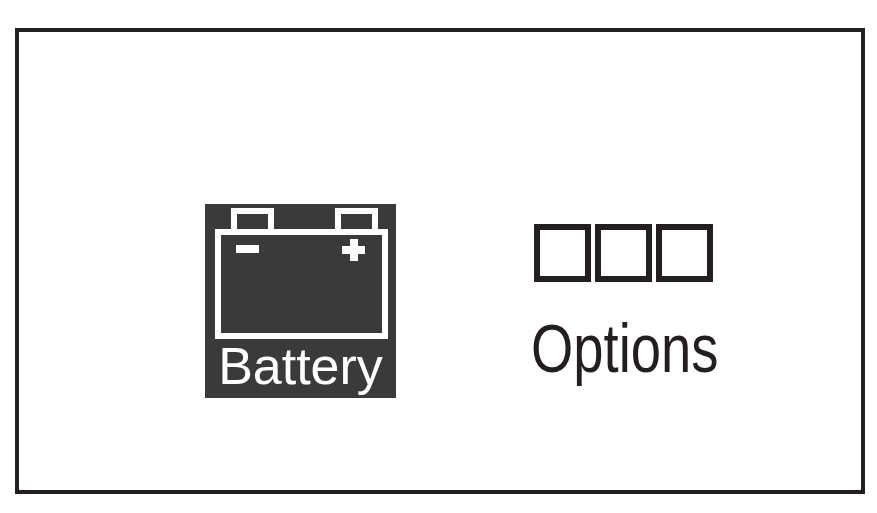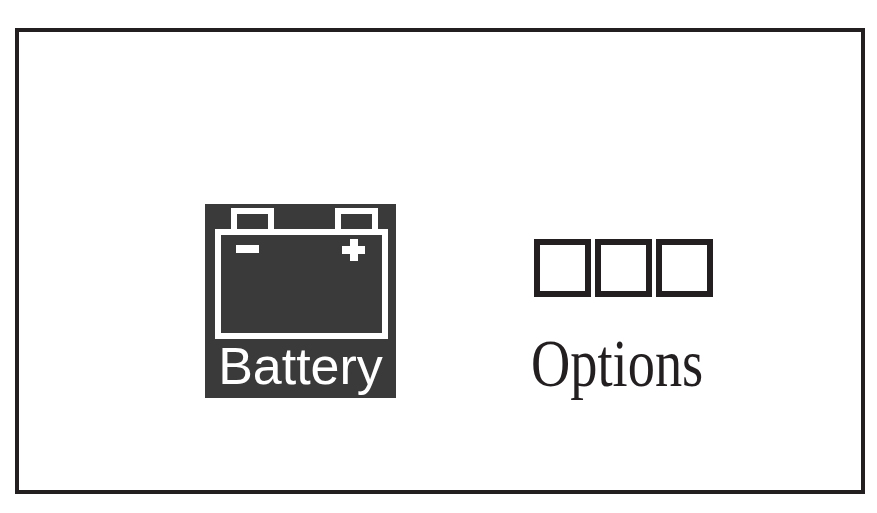--- a/index.html
+++ b/index.html
@@ -101,25 +101,24 @@
     color: var(--tile_fg, #ffffff);
     font-size: 52px;
     line-height: 52px;
     white-space: nowrap;
   }
 
   
   .options-button {
     position: absolute;
     left: 505px;
-    top: 200px;
+    top: 185px;
     width: 210px;
     height: 170px;
     cursor: pointer;
-    font-family: Liberation Serif, serif;
   }
   .options-squares {
     position: absolute;
     left: 10px;  
     top: 7px;    
     display: flex;
     gap: 4px;
   }
   .option-square {
     width: 57px;

